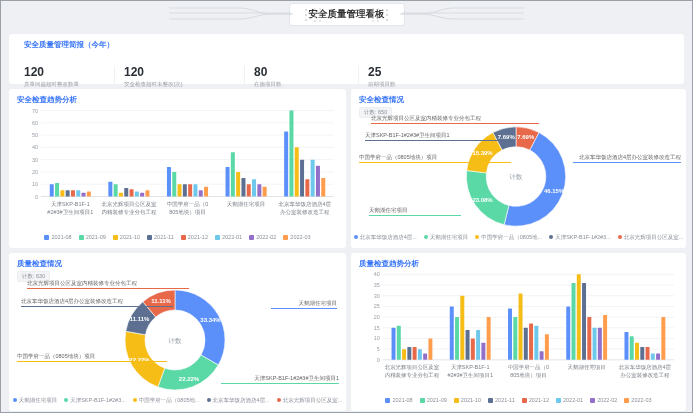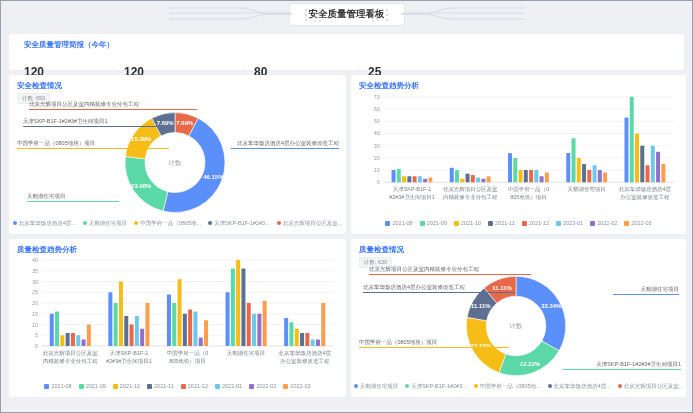--- a/index.html
+++ b/index.html
@@ -7,21 +7,21 @@
     font-family:"Liberation Sans","DejaVu Sans",sans-serif;border:1px solid #9aa0a7;
     box-sizing:border-box;overflow:hidden;}
   
   .topbar{height:27px;display:flex;align-items:center;justify-content:center;position:relative;}
   .title-card{background:#fff;border:1px solid #e2e5ea;border-radius:3px;height:21px;
     padding:0 14px;font-size:9.5px;font-weight:bold;color:#333;display:flex;align-items:center;}
   .deco{position:absolute;top:4px;}
   .deco.left{left:168px;} .deco.right{right:168px;transform:scaleX(-1);}
   
   .content{padding:6px 8px 0 8px;}
-  .brief{background:#fff;border-radius:3px;height:36px;padding:6px 0 0 15px;box-sizing:border-box;}
+  .brief{background:#fff;border-radius:3px;height:50px;padding:6px 0 0 15px;box-sizing:border-box;}
   .brief-title{font-size:7.5px;font-weight:bold;color:#3875F7;}
   .stats{display:flex;margin-top:16px;}
   .stat{box-sizing:border-box;}
   .stat.w1{width:90px;} .stat.w2{width:130px;} .stat.w3{width:114px;} .stat.w4{flex:1;}
   .stat+.stat{border-left:1px solid #f0f1f4;padding-left:9px;}
   .stat-value{font-size:12px;font-weight:bold;color:#2b2f36;line-height:13px;}
   .stat-label{font-size:5.5px;color:#9aa0a8;margin-top:2px;}
   .grid{display:grid;grid-template-columns:337px 335px;gap:5px;margin-top:5px;}
   .panel{background:#fff;border-radius:3px;position:relative;padding:6px 8px;box-sizing:border-box;
     height:159px;display:flex;flex-direction:column;}
@@ -125,66 +125,20 @@
           <div class="stat-label">在施项目数</div>
         </div>
         <div class="stat w4">
           <div class="stat-value">25</div>
           <div class="stat-label">前期项目数</div>
         </div>
       </div>
     </div>
 
     <div class="grid row2">
-      <div class="panel">
-        <div class="panel-title">安全检查情况</div>
-        <div class="pill">计数: 650</div>
-        <div class="chart">
-            <svg viewBox="0 0 321 112" preserveAspectRatio="xMidYMid meet">
-              <path d="M158,8 A50,50 0 0 1 181.22973895300169,13.723830019124328 L171.93784337180102,31.434298011474596 A30,30 0 0 0 158,28 Z" fill="#E8684A" stroke="#fff" stroke-width="0.6"></path>
-              <text x="167.8090561534472" y="20.190674241096218" text-anchor="middle" fill="#fff" font-size="6" font-weight="bold">7.69%</text>
-              <path d="M181.22973895300169,13.723830019124328 A50,50 0 0 1 146.0529887791945,106.55171390270324 L150.8317932675167,87.13102834162194 A30,30 0 0 0 171.93784337180102,31.434298011474596 Z" fill="#5B8FF9" stroke="#fff" stroke-width="0.6"></path>
-              <text x="196.3395294022935" y="74.52860919739645" text-anchor="middle" fill="#fff" font-size="6" font-weight="bold">46.15%</text>
-              <path d="M146.0529887791945,106.55171390270324 A50,50 0 0 1 108.36339206223313,51.982762059514435 L128.21803523733988,54.38965723570866 A30,30 0 0 0 150.8317932675167,87.13102834162194 Z" fill="#5AD8A6" stroke="#fff" stroke-width="0.6"></path>
-              <text x="124.26441704778134" y="83.300438684153" text-anchor="middle" fill="#fff" font-size="6" font-weight="bold">23.08%</text>
-              <path d="M108.36339206223313,51.982762059514435 A50,50 0 0 1 134.77026104699826,13.723830019124357 L144.06215662819895,31.434298011474613 A30,30 0 0 0 128.21803523733988,54.38965723570866 Z" fill="#F6BD16" stroke="#fff" stroke-width="0.6"></path>
-              <text x="124.25709866398644" y="36.710160811459986" text-anchor="middle" fill="#fff" font-size="6" font-weight="bold">15.39%</text>
-              <path d="M134.77026104699826,13.723830019124357 A50,50 0 0 1 158,8 L158,28 A30,30 0 0 0 144.06215662819895,31.434298011474613 Z" fill="#5D7092" stroke="#fff" stroke-width="0.6"></path>
-              <text x="148.19094384655278" y="20.190674241096225" text-anchor="middle" fill="#fff" font-size="6" font-weight="bold">7.69%</text>
-              <text x="158" y="60.5" text-anchor="middle" fill="#98a0a8" font-size="6.5" font-weight="normal">计数</text>
-            </svg>
-          </div>
-        <div class="callout ul-red d1-a">北京光辉项目公区及室内精装修专业分包工程</div>
-        <div class="callout ul-dark d1-b">天津SKP-B1F-1#2#3#卫生间项目1</div>
-        <div class="callout ul-yellow d1-c">中国学府一品（0805地块）项目</div>
-        <div class="callout ul-blue d1-d">北京车华饭店酒店4层办公室装修改造工程</div>
-        <div class="callout ul-green d1-e">天鹅湖住宅项目</div>
-        <div class="pie-legend">
-            <span class="lg-item">
-              <span class="dot" style="background: rgb(91, 143, 249);"></span>
-              <span>北京车华饭店酒店4层...</span>
-            </span>
-            <span class="lg-item">
-              <span class="dot" style="background: rgb(90, 216, 166);"></span>
-              <span>天鹅湖住宅项目</span>
-            </span>
-            <span class="lg-item">
-              <span class="dot" style="background: rgb(246, 189, 22);"></span>
-              <span>中国学府一品（0805地...</span>
-            </span>
-            <span class="lg-item">
-              <span class="dot" style="background: rgb(93, 112, 146);"></span>
-              <span>天津SKP-B1F-1#2#3...</span>
-            </span>
-            <span class="lg-item">
-              <span class="dot" style="background: rgb(232, 104, 74);"></span>
-              <span>北京光辉项目公区及室...</span>
-            </span>
-          </div>
-      </div>
       <div class="panel">
         <div class="panel-title">安全检查趋势分析</div>
         <div class="chart">
             <svg viewBox="0 0 321 126" preserveAspectRatio="xMidYMid meet">
               <line x1="24" y1="92" x2="317" y2="92" stroke="#d4d7dc" stroke-width="0.7"></line>
               <text x="21" y="94" text-anchor="end" fill="#9aa0a8" font-size="5.5" font-weight="normal">0</text>
               <line x1="24" y1="79.71428571428572" x2="317" y2="79.71428571428572" stroke="#eceef2" stroke-width="0.7"></line>
               <text x="21" y="81.71428571428572" text-anchor="end" fill="#9aa0a8" font-size="5.5" font-weight="normal">10</text>
               <line x1="24" y1="67.42857142857143" x2="317" y2="67.42857142857143" stroke="#eceef2" stroke-width="0.7"></line>
               <text x="21" y="69.42857142857143" text-anchor="end" fill="#9aa0a8" font-size="5.5" font-weight="normal">20</text>
@@ -277,23 +231,115 @@
             <span class="lg-item">
               <span class="sq" style="background: rgb(146, 112, 202);"></span>
               <span>2022-02</span>
             </span>
             <span class="lg-item">
               <span class="sq" style="background: rgb(255, 157, 77);"></span>
               <span>2022-03</span>
             </span>
           </div>
       </div>
+      <div class="panel">
+        <div class="panel-title">安全检查情况</div>
+        <div class="pill">计数: 650</div>
+        <div class="chart">
+            <svg viewBox="0 0 321 112" preserveAspectRatio="xMidYMid meet">
+              <path d="M158,8 A50,50 0 0 1 181.22973895300169,13.723830019124328 L171.93784337180102,31.434298011474596 A30,30 0 0 0 158,28 Z" fill="#E8684A" stroke="#fff" stroke-width="0.6"></path>
+              <text x="167.8090561534472" y="20.190674241096218" text-anchor="middle" fill="#fff" font-size="6" font-weight="bold">7.69%</text>
+              <path d="M181.22973895300169,13.723830019124328 A50,50 0 0 1 146.0529887791945,106.55171390270324 L150.8317932675167,87.13102834162194 A30,30 0 0 0 171.93784337180102,31.434298011474596 Z" fill="#5B8FF9" stroke="#fff" stroke-width="0.6"></path>
+              <text x="196.3395294022935" y="74.52860919739645" text-anchor="middle" fill="#fff" font-size="6" font-weight="bold">46.15%</text>
+              <path d="M146.0529887791945,106.55171390270324 A50,50 0 0 1 108.36339206223313,51.982762059514435 L128.21803523733988,54.38965723570866 A30,30 0 0 0 150.8317932675167,87.13102834162194 Z" fill="#5AD8A6" stroke="#fff" stroke-width="0.6"></path>
+              <text x="124.26441704778134" y="83.300438684153" text-anchor="middle" fill="#fff" font-size="6" font-weight="bold">23.08%</text>
+              <path d="M108.36339206223313,51.982762059514435 A50,50 0 0 1 134.77026104699826,13.723830019124357 L144.06215662819895,31.434298011474613 A30,30 0 0 0 128.21803523733988,54.38965723570866 Z" fill="#F6BD16" stroke="#fff" stroke-width="0.6"></path>
+              <text x="124.25709866398644" y="36.710160811459986" text-anchor="middle" fill="#fff" font-size="6" font-weight="bold">15.39%</text>
+              <path d="M134.77026104699826,13.723830019124357 A50,50 0 0 1 158,8 L158,28 A30,30 0 0 0 144.06215662819895,31.434298011474613 Z" fill="#5D7092" stroke="#fff" stroke-width="0.6"></path>
+              <text x="148.19094384655278" y="20.190674241096225" text-anchor="middle" fill="#fff" font-size="6" font-weight="bold">7.69%</text>
+              <text x="158" y="60.5" text-anchor="middle" fill="#98a0a8" font-size="6.5" font-weight="normal">计数</text>
+            </svg>
+          </div>
+        <div class="callout ul-red d1-a">北京光辉项目公区及室内精装修专业分包工程</div>
+        <div class="callout ul-dark d1-b">天津SKP-B1F-1#2#3#卫生间项目1</div>
+        <div class="callout ul-yellow d1-c">中国学府一品（0805地块）项目</div>
+        <div class="callout ul-blue d1-d">北京车华饭店酒店4层办公室装修改造工程</div>
+        <div class="callout ul-green d1-e">天鹅湖住宅项目</div>
+        <div class="pie-legend">
+            <span class="lg-item">
+              <span class="dot" style="background: rgb(91, 143, 249);"></span>
+              <span>北京车华饭店酒店4层...</span>
+            </span>
+            <span class="lg-item">
+              <span class="dot" style="background: rgb(90, 216, 166);"></span>
+              <span>天鹅湖住宅项目</span>
+            </span>
+            <span class="lg-item">
+              <span class="dot" style="background: rgb(246, 189, 22);"></span>
+              <span>中国学府一品（0805地...</span>
+            </span>
+            <span class="lg-item">
+              <span class="dot" style="background: rgb(93, 112, 146);"></span>
+              <span>天津SKP-B1F-1#2#3...</span>
+            </span>
+            <span class="lg-item">
+              <span class="dot" style="background: rgb(232, 104, 74);"></span>
+              <span>北京光辉项目公区及室...</span>
+            </span>
+          </div>
+      </div>
     </div>
 
     <div class="grid row3">
+      <div class="panel">
+        <div class="panel-title">质量检查情况</div>
+        <div class="pill">计数: 630</div>
+        <div class="chart">
+            <svg viewBox="0 0 321 112" preserveAspectRatio="xMidYMid meet">
+              <path d="M158,8 A50,50 0 0 1 201.29079441520375,83.01813579986656 L183.97447664912224,73.01088147991993 A30,30 0 0 0 158,28 Z" fill="#5B8FF9" stroke="#fff" stroke-width="0.6"></path>
+              <text x="193.51133428633395" y="39.50743702695431" text-anchor="middle" fill="#fff" font-size="6" font-weight="bold">33.34%</text>
+              <path d="M201.29079441520375,83.01813579986656 A50,50 0 0 1 140.88587291652144,104.979853705291 L147.73152374991287,86.1879122231746 A30,30 0 0 0 183.97447664912224,73.01088147991993 Z" fill="#5AD8A6" stroke="#fff" stroke-width="0.6"></path>
+              <text x="172.0093764235508" y="98.53228999453911" text-anchor="middle" fill="#fff" font-size="6" font-weight="bold">22.22%</text>
+              <path d="M140.88587291652144,104.979853705291 A50,50 0 0 1 108.76082512234517,49.31071594619414 L128.4564950734071,52.78642956771648 A30,30 0 0 0 147.73152374991287,86.1879122231746 Z" fill="#F6BD16" stroke="#fff" stroke-width="0.6"></path>
+              <text x="122.48866571366605" y="80.49256297304566" text-anchor="middle" fill="#fff" font-size="6" font-weight="bold">22.22%</text>
+              <path d="M108.76082512234517,49.31071594619414 A50,50 0 0 1 125.86329359354241,19.69553418535709 L138.71797615612545,35.01732051121425 A30,30 0 0 0 128.4564950734071,52.78642956771648 Z" fill="#5D7092" stroke="#fff" stroke-width="0.6"></path>
+              <text x="122.49510539450318" y="39.49628182371393" text-anchor="middle" fill="#fff" font-size="6" font-weight="bold">11.11%</text>
+              <path d="M125.86329359354241,19.69553418535709 A50,50 0 0 1 158,8 L158,28 A30,30 0 0 0 138.71797615612545,35.01732051121425 Z" fill="#E8684A" stroke="#fff" stroke-width="0.6"></path>
+              <text x="143.97851899206603" y="21.472113082286143" text-anchor="middle" fill="#fff" font-size="6" font-weight="bold">11.11%</text>
+              <text x="158" y="60.5" text-anchor="middle" fill="#98a0a8" font-size="6.5" font-weight="normal">计数</text>
+            </svg>
+          </div>
+        <div class="callout ul-red d2-a">北京光辉项目公区及室内精装修专业分包工程</div>
+        <div class="callout ul-dark d2-b">北京车华饭店酒店4层办公室装修改造工程</div>
+        <div class="callout ul-yellow d2-c">中国学府一品（0805地块）项目</div>
+        <div class="callout ul-blue d2-d">天鹅湖住宅项目</div>
+        <div class="callout ul-green d2-e">天津SKP-B1F-1#2#3#卫生间项目1</div>
+        <div class="pie-legend">
+            <span class="lg-item">
+              <span class="dot" style="background: rgb(91, 143, 249);"></span>
+              <span>天鹅湖住宅项目</span>
+            </span>
+            <span class="lg-item">
+              <span class="dot" style="background: rgb(90, 216, 166);"></span>
+              <span>天津SKP-B1F-1#2#3...</span>
+            </span>
+            <span class="lg-item">
+              <span class="dot" style="background: rgb(246, 189, 22);"></span>
+              <span>中国学府一品（0805地...</span>
+            </span>
+            <span class="lg-item">
+              <span class="dot" style="background: rgb(93, 112, 146);"></span>
+              <span>北京车华饭店酒店4层...</span>
+            </span>
+            <span class="lg-item">
+              <span class="dot" style="background: rgb(232, 104, 74);"></span>
+              <span>北京光辉项目公区及室...</span>
+            </span>
+          </div>
+      </div>
       <div class="panel">
         <div class="panel-title">质量检查趋势分析</div>
         <div class="chart">
             <svg viewBox="0 0 321 126" preserveAspectRatio="xMidYMid meet">
               <line x1="24" y1="92" x2="317" y2="92" stroke="#d4d7dc" stroke-width="0.7"></line>
               <text x="21" y="94" text-anchor="end" fill="#9aa0a8" font-size="5.5" font-weight="normal">0</text>
               <line x1="24" y1="81.25" x2="317" y2="81.25" stroke="#eceef2" stroke-width="0.7"></line>
               <text x="21" y="83.25" text-anchor="end" fill="#9aa0a8" font-size="5.5" font-weight="normal">5</text>
               <line x1="24" y1="70.5" x2="317" y2="70.5" stroke="#eceef2" stroke-width="0.7"></line>
               <text x="21" y="72.5" text-anchor="end" fill="#9aa0a8" font-size="5.5" font-weight="normal">10</text>
@@ -388,62 +434,16 @@
             <span class="lg-item">
               <span class="sq" style="background: rgb(146, 112, 202);"></span>
               <span>2022-02</span>
             </span>
             <span class="lg-item">
               <span class="sq" style="background: rgb(255, 157, 77);"></span>
               <span>2022-03</span>
             </span>
           </div>
       </div>
-      <div class="panel">
-        <div class="panel-title">质量检查情况</div>
-        <div class="pill">计数: 630</div>
-        <div class="chart">
-            <svg viewBox="0 0 321 112" preserveAspectRatio="xMidYMid meet">
-              <path d="M158,8 A50,50 0 0 1 201.29079441520375,83.01813579986656 L183.97447664912224,73.01088147991993 A30,30 0 0 0 158,28 Z" fill="#5B8FF9" stroke="#fff" stroke-width="0.6"></path>
-              <text x="193.51133428633395" y="39.50743702695431" text-anchor="middle" fill="#fff" font-size="6" font-weight="bold">33.34%</text>
-              <path d="M201.29079441520375,83.01813579986656 A50,50 0 0 1 140.88587291652144,104.979853705291 L147.73152374991287,86.1879122231746 A30,30 0 0 0 183.97447664912224,73.01088147991993 Z" fill="#5AD8A6" stroke="#fff" stroke-width="0.6"></path>
-              <text x="172.0093764235508" y="98.53228999453911" text-anchor="middle" fill="#fff" font-size="6" font-weight="bold">22.22%</text>
-              <path d="M140.88587291652144,104.979853705291 A50,50 0 0 1 108.76082512234517,49.31071594619414 L128.4564950734071,52.78642956771648 A30,30 0 0 0 147.73152374991287,86.1879122231746 Z" fill="#F6BD16" stroke="#fff" stroke-width="0.6"></path>
-              <text x="122.48866571366605" y="80.49256297304566" text-anchor="middle" fill="#fff" font-size="6" font-weight="bold">22.22%</text>
-              <path d="M108.76082512234517,49.31071594619414 A50,50 0 0 1 125.86329359354241,19.69553418535709 L138.71797615612545,35.01732051121425 A30,30 0 0 0 128.4564950734071,52.78642956771648 Z" fill="#5D7092" stroke="#fff" stroke-width="0.6"></path>
-              <text x="122.49510539450318" y="39.49628182371393" text-anchor="middle" fill="#fff" font-size="6" font-weight="bold">11.11%</text>
-              <path d="M125.86329359354241,19.69553418535709 A50,50 0 0 1 158,8 L158,28 A30,30 0 0 0 138.71797615612545,35.01732051121425 Z" fill="#E8684A" stroke="#fff" stroke-width="0.6"></path>
-              <text x="143.97851899206603" y="21.472113082286143" text-anchor="middle" fill="#fff" font-size="6" font-weight="bold">11.11%</text>
-              <text x="158" y="60.5" text-anchor="middle" fill="#98a0a8" font-size="6.5" font-weight="normal">计数</text>
-            </svg>
-          </div>
-        <div class="callout ul-red d2-a">北京光辉项目公区及室内精装修专业分包工程</div>
-        <div class="callout ul-dark d2-b">北京车华饭店酒店4层办公室装修改造工程</div>
-        <div class="callout ul-yellow d2-c">中国学府一品（0805地块）项目</div>
-        <div class="callout ul-blue d2-d">天鹅湖住宅项目</div>
-        <div class="callout ul-green d2-e">天津SKP-B1F-1#2#3#卫生间项目1</div>
-        <div class="pie-legend">
-            <span class="lg-item">
-              <span class="dot" style="background: rgb(91, 143, 249);"></span>
-              <span>天鹅湖住宅项目</span>
-            </span>
-            <span class="lg-item">
-              <span class="dot" style="background: rgb(90, 216, 166);"></span>
-              <span>天津SKP-B1F-1#2#3...</span>
-            </span>
-            <span class="lg-item">
-              <span class="dot" style="background: rgb(246, 189, 22);"></span>
-              <span>中国学府一品（0805地...</span>
-            </span>
-            <span class="lg-item">
-              <span class="dot" style="background: rgb(93, 112, 146);"></span>
-              <span>北京车华饭店酒店4层...</span>
-            </span>
-            <span class="lg-item">
-              <span class="dot" style="background: rgb(232, 104, 74);"></span>
-              <span>北京光辉项目公区及室...</span>
-            </span>
-          </div>
-      </div>
     </div>
 
   </div>
 </div>
 
 </body></html>

